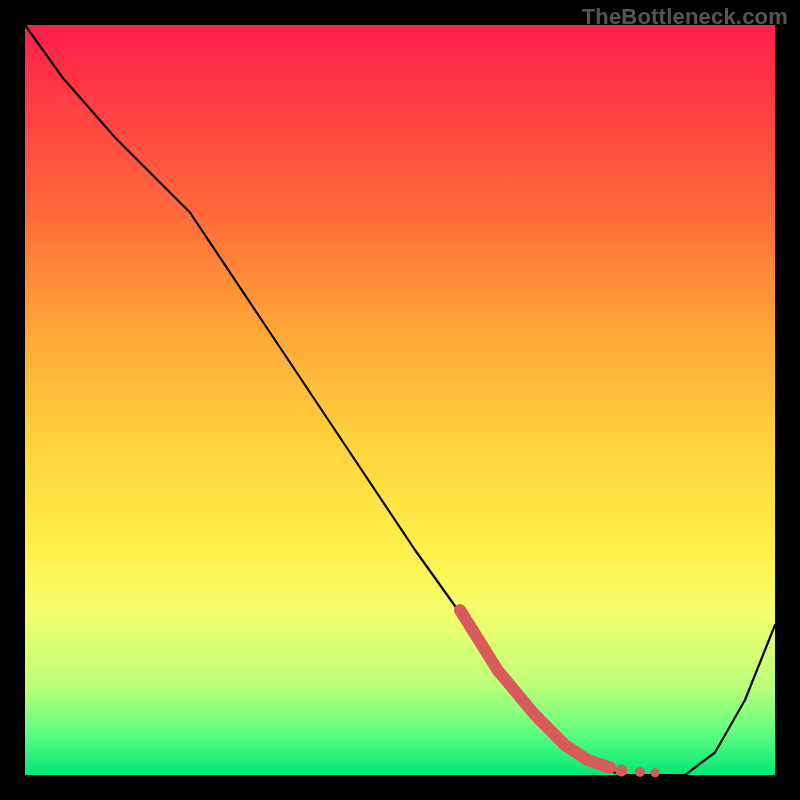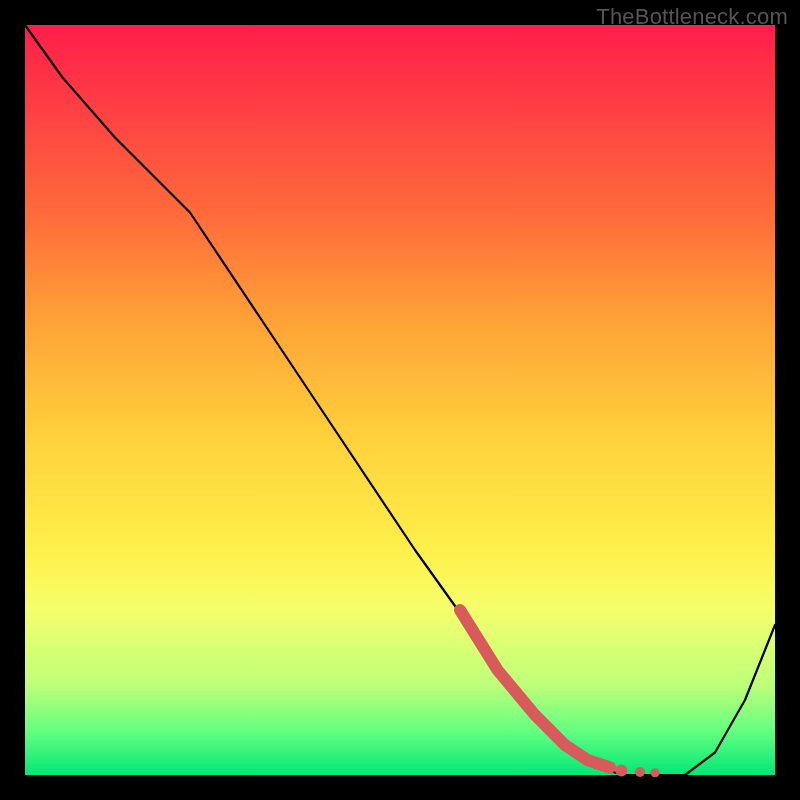--- a/index.html
+++ b/index.html
@@ -16,21 +16,21 @@
     width: 800px;
     height: 800px;
     background: #000000;
   }
   .watermark {
     position: absolute;
     top: 4px;
     right: 12px;
     color: #555555;
     font-size: 22px;
-    font-weight: 400;
+    font-weight: 700;
     letter-spacing: 0.2px;
     user-select: none;
   }
   .plot {
     position: absolute;
     left: 25px;
     top: 25px;
     width: 750px;
     height: 750px;
     

